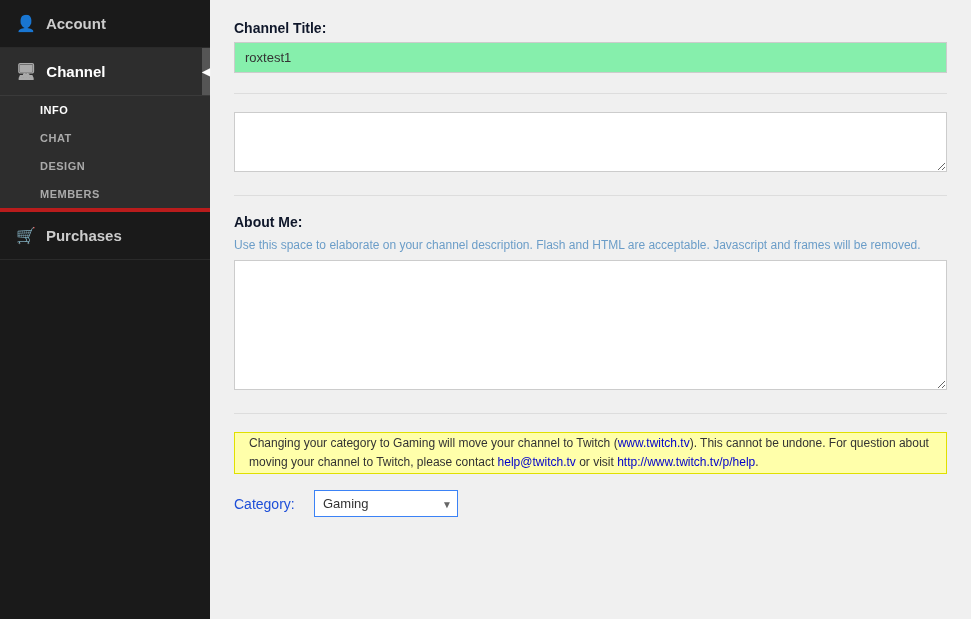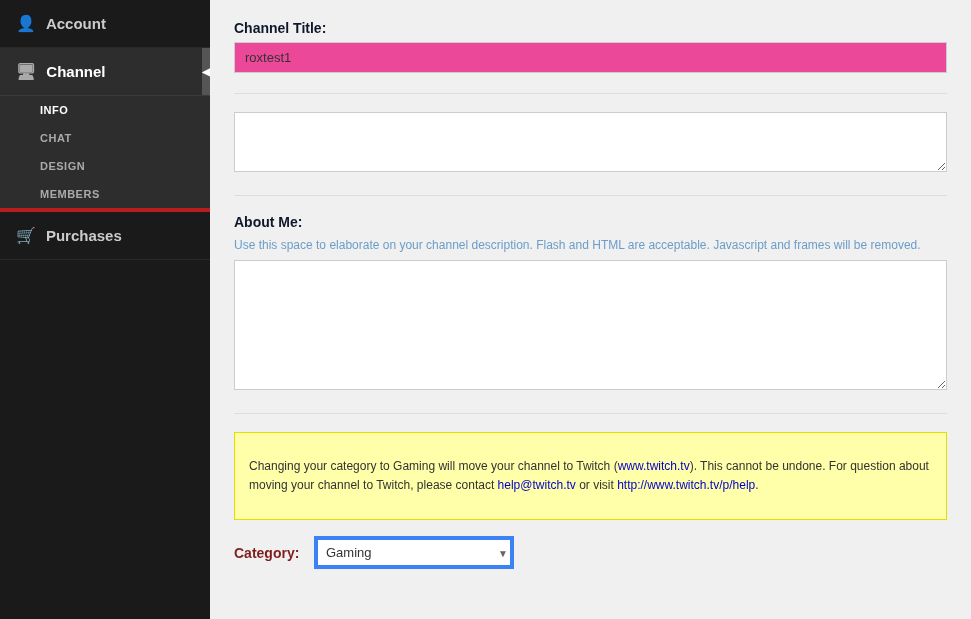--- a/index.html
+++ b/index.html
@@ -111,21 +111,21 @@
       font-weight: bold;
       color: #0f172a;
       margin-bottom: 6px;
       display: block;
     }
 
     .form-input {
       width: 100%;
       padding: 7px 10px;
       border: 1px solid #ccc;
-      background: #ec4899;
+      background: #86efac;
       font-size: 13px;
       color: #333;
       outline: none;
     }
 
     .form-textarea {
       width: 100%;
       padding: 7px 10px;
       border: 1px solid #ccc;
       background: #fff;
@@ -140,21 +140,21 @@
     .about-hint {
       font-size: 12px;
       color: #6b9dc8;
       margin-bottom: 6px;
       line-height: 1.5;
     }
 
     .warning-box {
       background: #ffffaa;
       border: 1px solid #e0e000;
-      padding: 24px 14px;
+      padding: 1px 14px;
       font-size: 12px;
       color: #333;
       margin-bottom: 16px;
       line-height: 1.6;
     }
     .warning-box a {
       color: #0000cc;
       text-decoration: none;
     }
 
@@ -164,31 +164,31 @@
       margin: 18px 0;
     }
 
     .category-row {
       display: flex;
       align-items: center;
       gap: 10px;
     }
     .category-label {
       font-size: 14px;
-      font-weight: bold;
-      color: #7f1d1d;
+      font-weight: normal;
+      color: #1d4ed8;
       min-width: 70px;
     }
     .category-select {
       padding: 5px 8px;
-      border: 4px solid #3b82f6;
+      border: 1px solid #3b82f6;
       background: #fff;
       font-size: 13px;
       color: #333;
-      width: 200px;
+      width: 144px;
       appearance: none;
       cursor: pointer;
     }
     .select-wrapper {
       position: relative;
       display: inline-block;
     }
     .select-wrapper::after {
       content: '▼';
       position: absolute;

